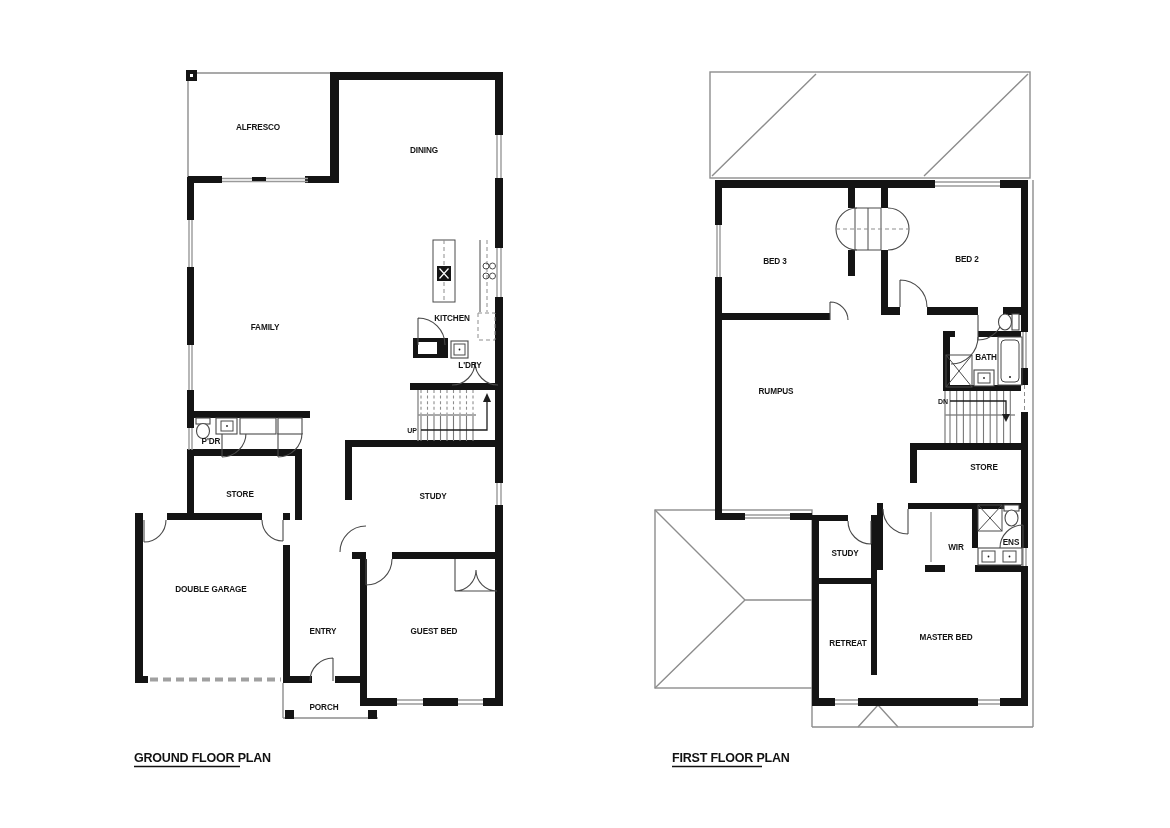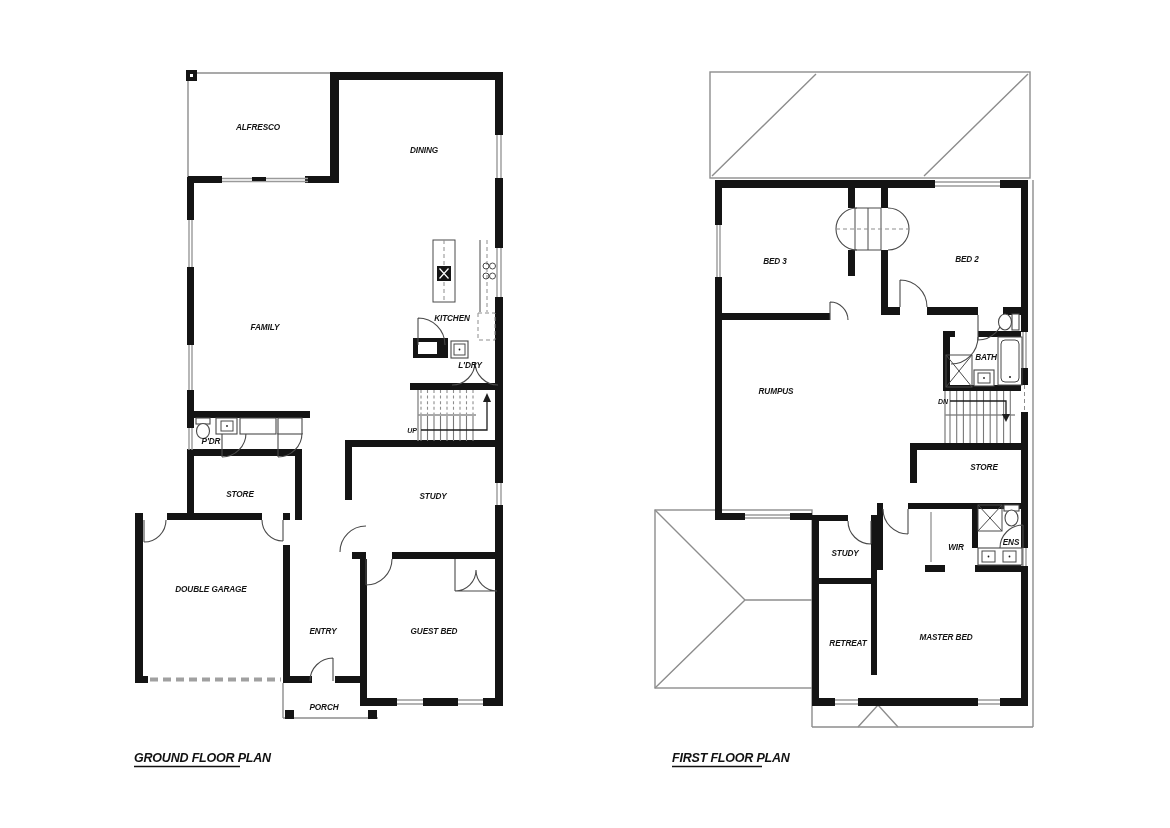--- a/index.html
+++ b/index.html
@@ -1,16 +1,16 @@
 <!DOCTYPE html>
 <html><head>
 <meta charset="utf-8">
 <style>
   html,body { margin:0; padding:0; background:#ffffff; }
-  .sheet { position:relative; width:1170px; height:828px; background:#ffffff; overflow:hidden;font-style:italic; }
+  .sheet { position:relative; width:1170px; height:828px; background:#ffffff; overflow:hidden; }
   svg { display:block; }
   .w    { fill:#141414; }                                   
   .thin { stroke:#8d8d8d; stroke-width:1.4; fill:none; }    
   .glz  { stroke:#9a9a9a; stroke-width:1.4; fill:none; }    
   .door { stroke:#4a4a4a; stroke-width:1.1; fill:none; }    
   .fix  { stroke:#4a4a4a; stroke-width:1.1; fill:#ffffff; } 
   .fixl { stroke:#4a4a4a; stroke-width:1.0; fill:none; }
   .tread{ stroke:#787878; stroke-width:1.1; fill:none; }
   .treadd{ stroke:#8d8d8d; stroke-width:1.1; fill:none; stroke-dasharray:3 2.6; }
   .dash { stroke:#8d8d8d; stroke-width:1.0; fill:none; stroke-dasharray:4 3; }

